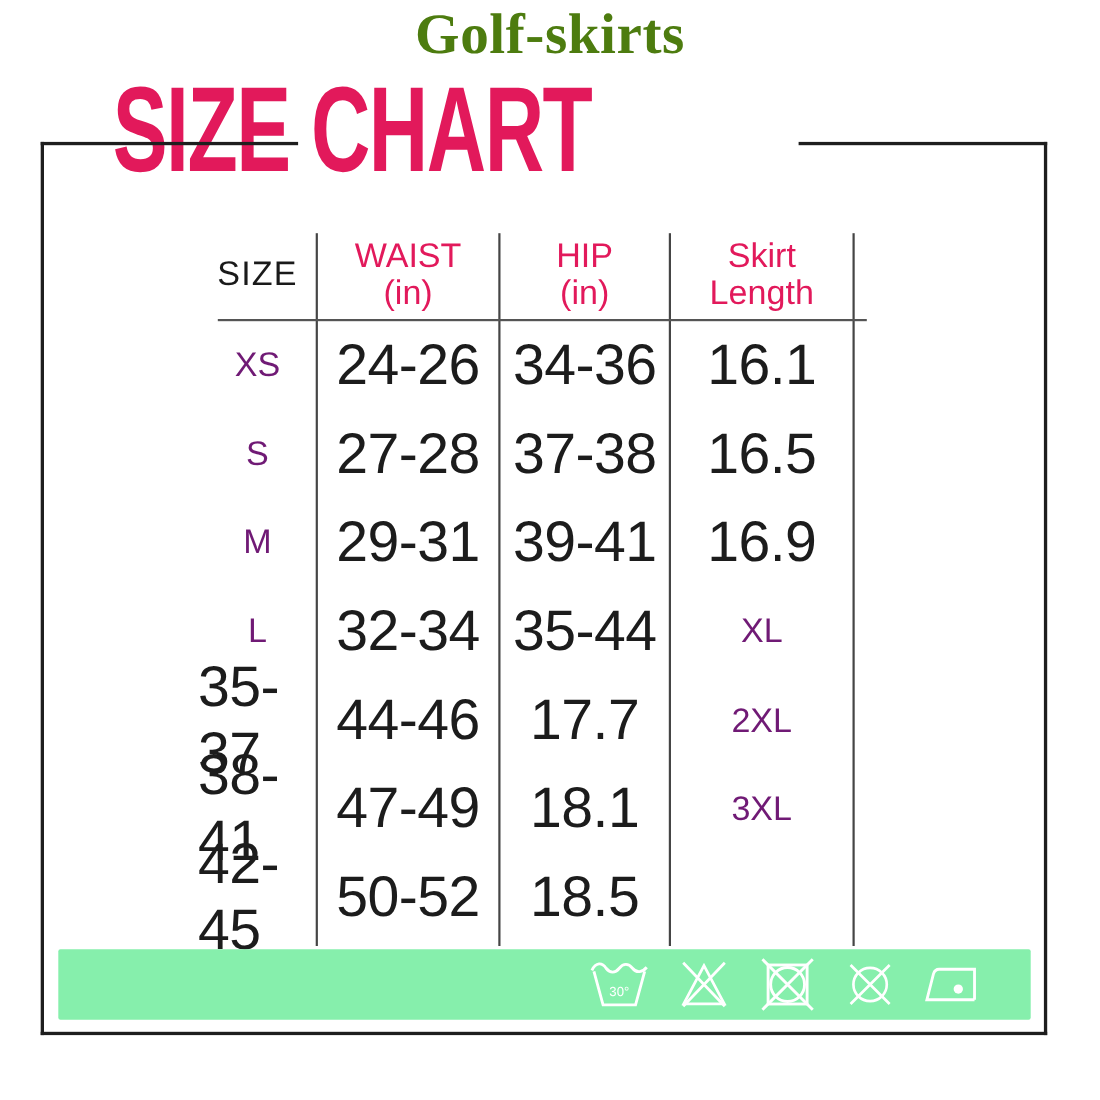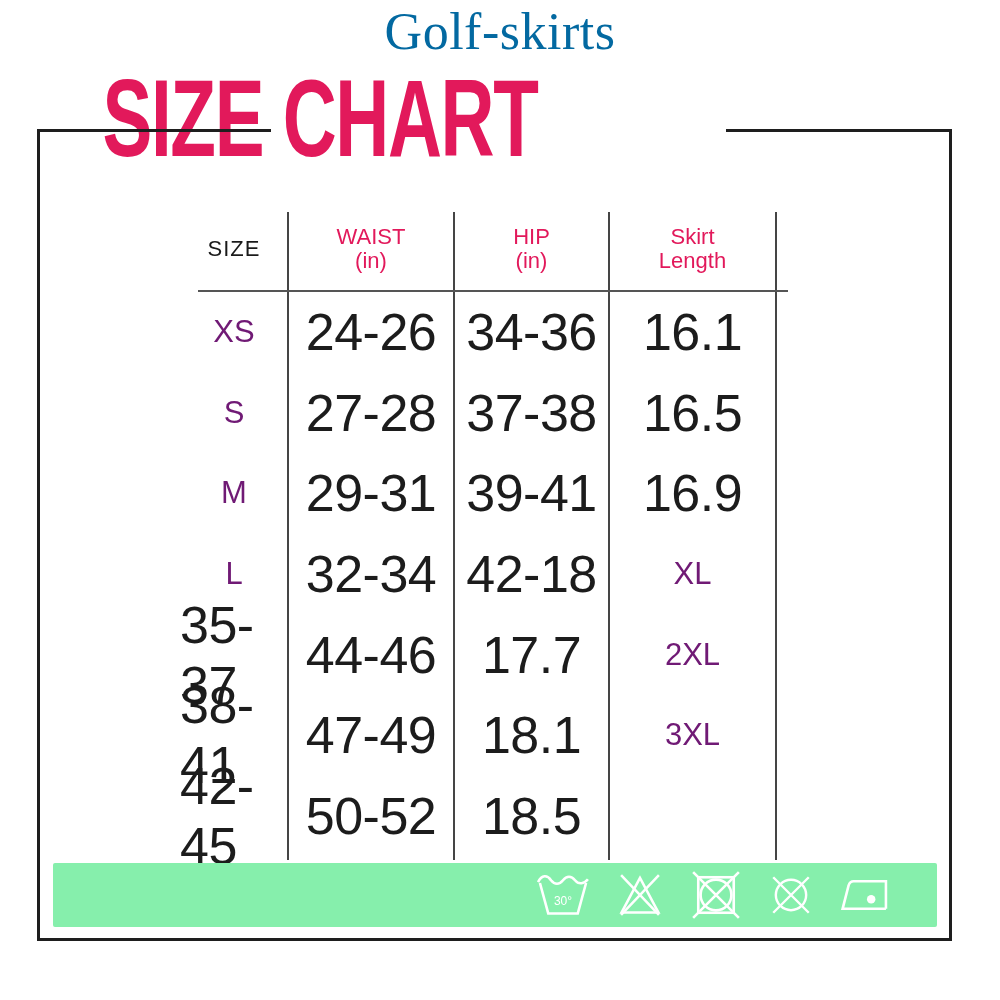--- a/index.html
+++ b/index.html
@@ -10,23 +10,23 @@
     color:#1d1d1d;
     overflow:hidden;
   }
   .canvas { position:relative; width:1000px; height:1000px; background:#ffffff; }
 
   
   .brand {
     position:absolute; top:2px; left:0; right:0;
     text-align:center;
     font-family:"Liberation Serif", serif;
-    font-weight:400;
+    font-weight:700;
     font-size:52px;
-    color:#0369a1;
+    color:#4d7c0f;
     letter-spacing:0.5px;
   }
 
   
   .title-wrap {
     position:absolute; top:64px; left:0; right:0;
     line-height:108px;
     height:108px;
   }
   .title {
@@ -60,21 +60,21 @@
   
   .size-table {
     position:absolute; left:180px; top:206px;
     display:grid;
     grid-template-columns:108px 166px 155px 167px;
     grid-template-rows:86px repeat(7, 80.6px);
   }
   .cell { display:flex; align-items:center; justify-content:center; }
   .th {
     flex-direction:column;
-    font-size:22px;
+    font-size:31px;
     line-height:1.08;
     color:#e2195b;
     text-align:right;
   }
   .th.size-col { color:#1a1a1a; letter-spacing:1px; }
   .rowlabel { font-size:31px; color:#701a75; }
   .value { font-size:52px; color:#1c1c1c; letter-spacing:-0.5px; }
 
   
   .care-bar {
@@ -143,21 +143,21 @@
     <div class="cell value">37-38</div>
     <div class="cell value">16.5</div>
 
     <div class="cell rowlabel">M</div>
     <div class="cell value">29-31</div>
     <div class="cell value">39-41</div>
     <div class="cell value">16.9</div>
 
     <div class="cell rowlabel">L</div>
     <div class="cell value">32-34</div>
-    <div class="cell value">42-18</div>
+    <div class="cell value">35-44</div>
 
     <div class="cell rowlabel">XL</div>
     <div class="cell value">35-37</div>
     <div class="cell value">44-46</div>
     <div class="cell value">17.7</div>
 
     <div class="cell rowlabel">2XL</div>
     <div class="cell value">38-41</div>
     <div class="cell value">47-49</div>
     <div class="cell value">18.1</div>

